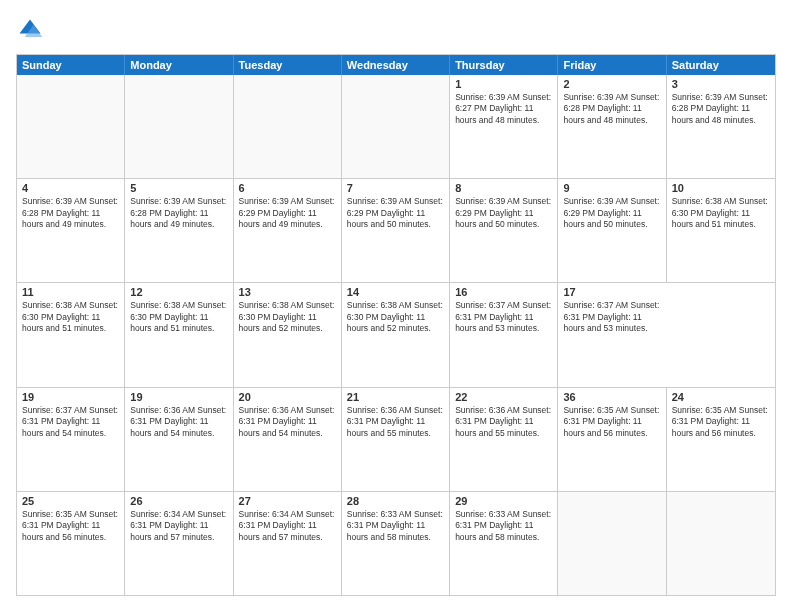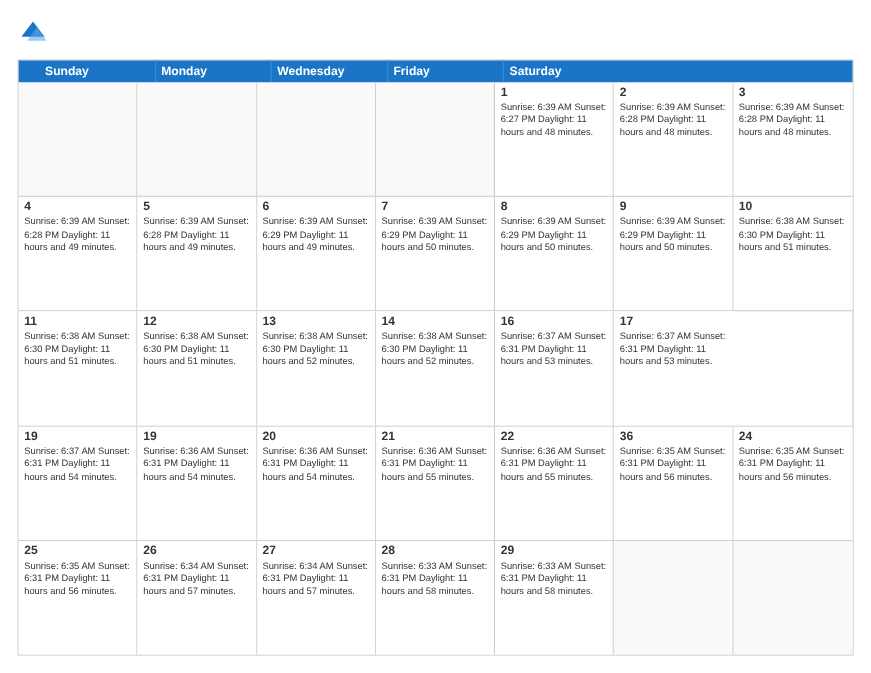--- a/index.html
+++ b/index.html
@@ -57,21 +57,20 @@
     .calendar {
       flex: 1;
       display: flex;
       flex-direction: column;
       border: 1px solid #ccc;
     }
     .cal-header {
       display: grid;
       grid-template-columns: repeat(7, 1fr);
       background: #1a75c7;
-      padding-left: 19px;
     }
     .cal-header-cell {
       color: #fff;
       font-size: 11px;
       font-weight: bold;
       padding: 4px 5px;
       text-align: left;
       border-right: 1px solid #3a8fd7;
     }
     .cal-header-cell:last-child { border-right: none; }
@@ -128,21 +127,23 @@
     <div class="title-block">
       <h1></h1>
       <h2></h2>
     </div>
   </div>
 
   <div class="calendar">
     <div class="cal-header">
     <div class="cal-header-cell">Sunday</div>
         <div class="cal-header-cell">Monday</div>
+        <div class="cal-header-cell">Tuesday</div>
         <div class="cal-header-cell">Wednesday</div>
+        <div class="cal-header-cell">Thursday</div>
         <div class="cal-header-cell">Friday</div>
         <div class="cal-header-cell">Saturday</div>
       </div>
     <div class="cal-body">
     <div class="cal-row">
           <div class="cal-cell empty"></div>
           <div class="cal-cell empty"></div>
           <div class="cal-cell empty"></div>
           <div class="cal-cell empty"></div>
           <div class="cal-cell">

